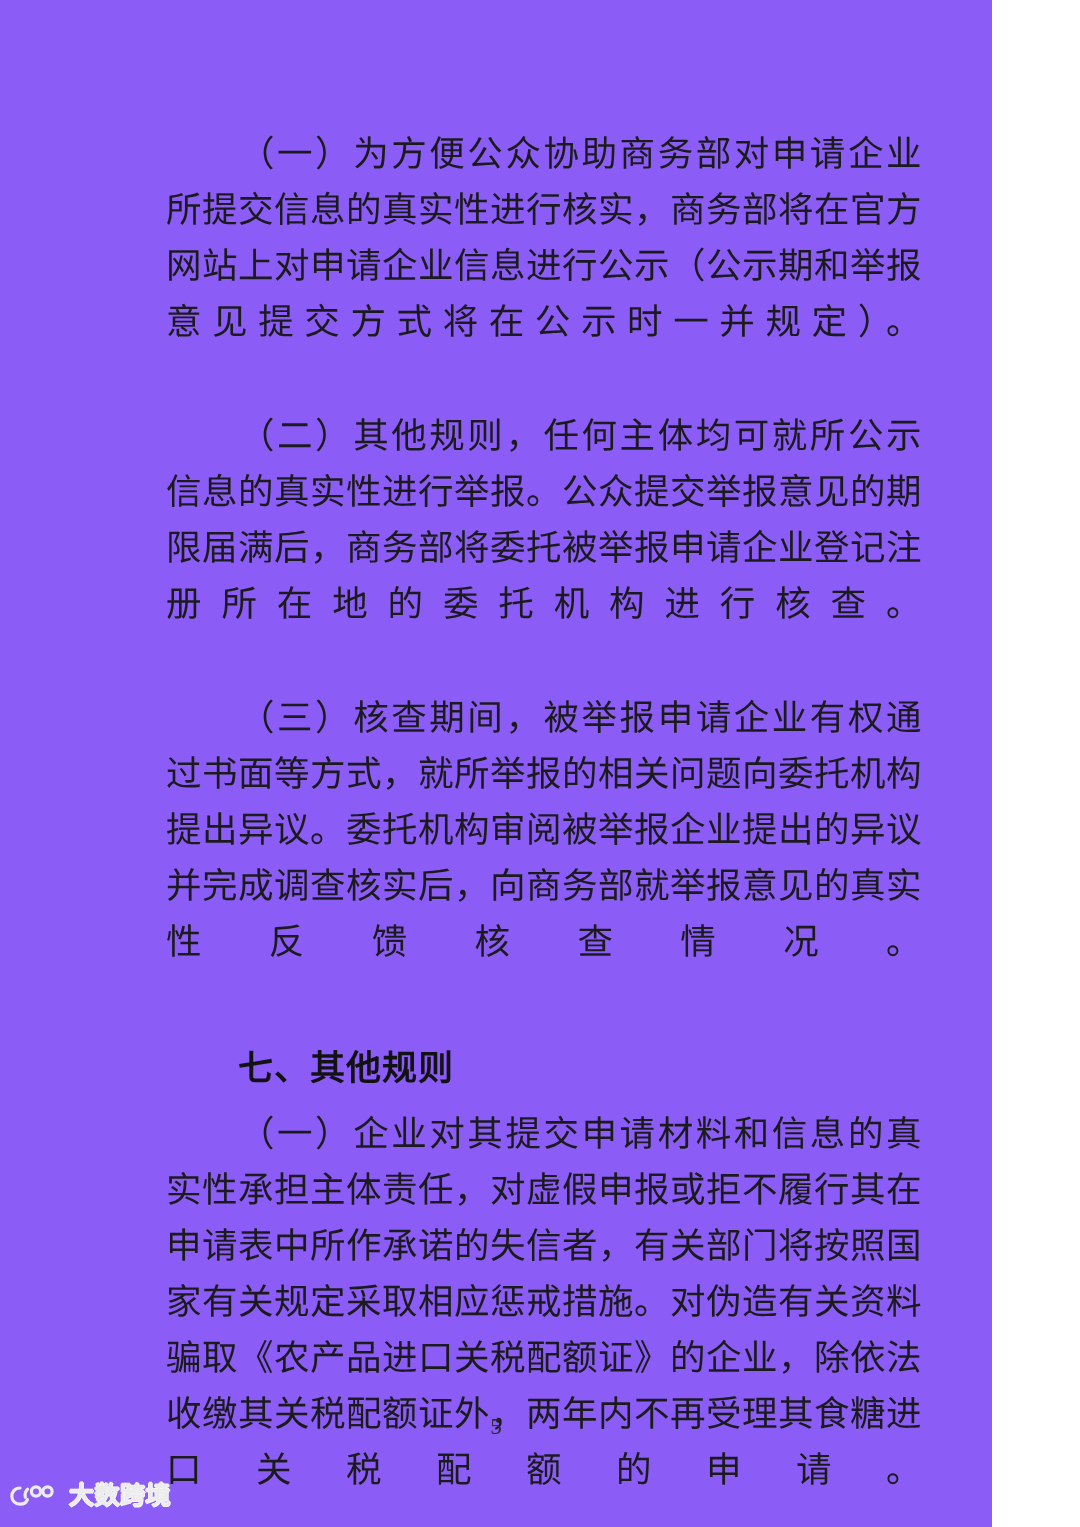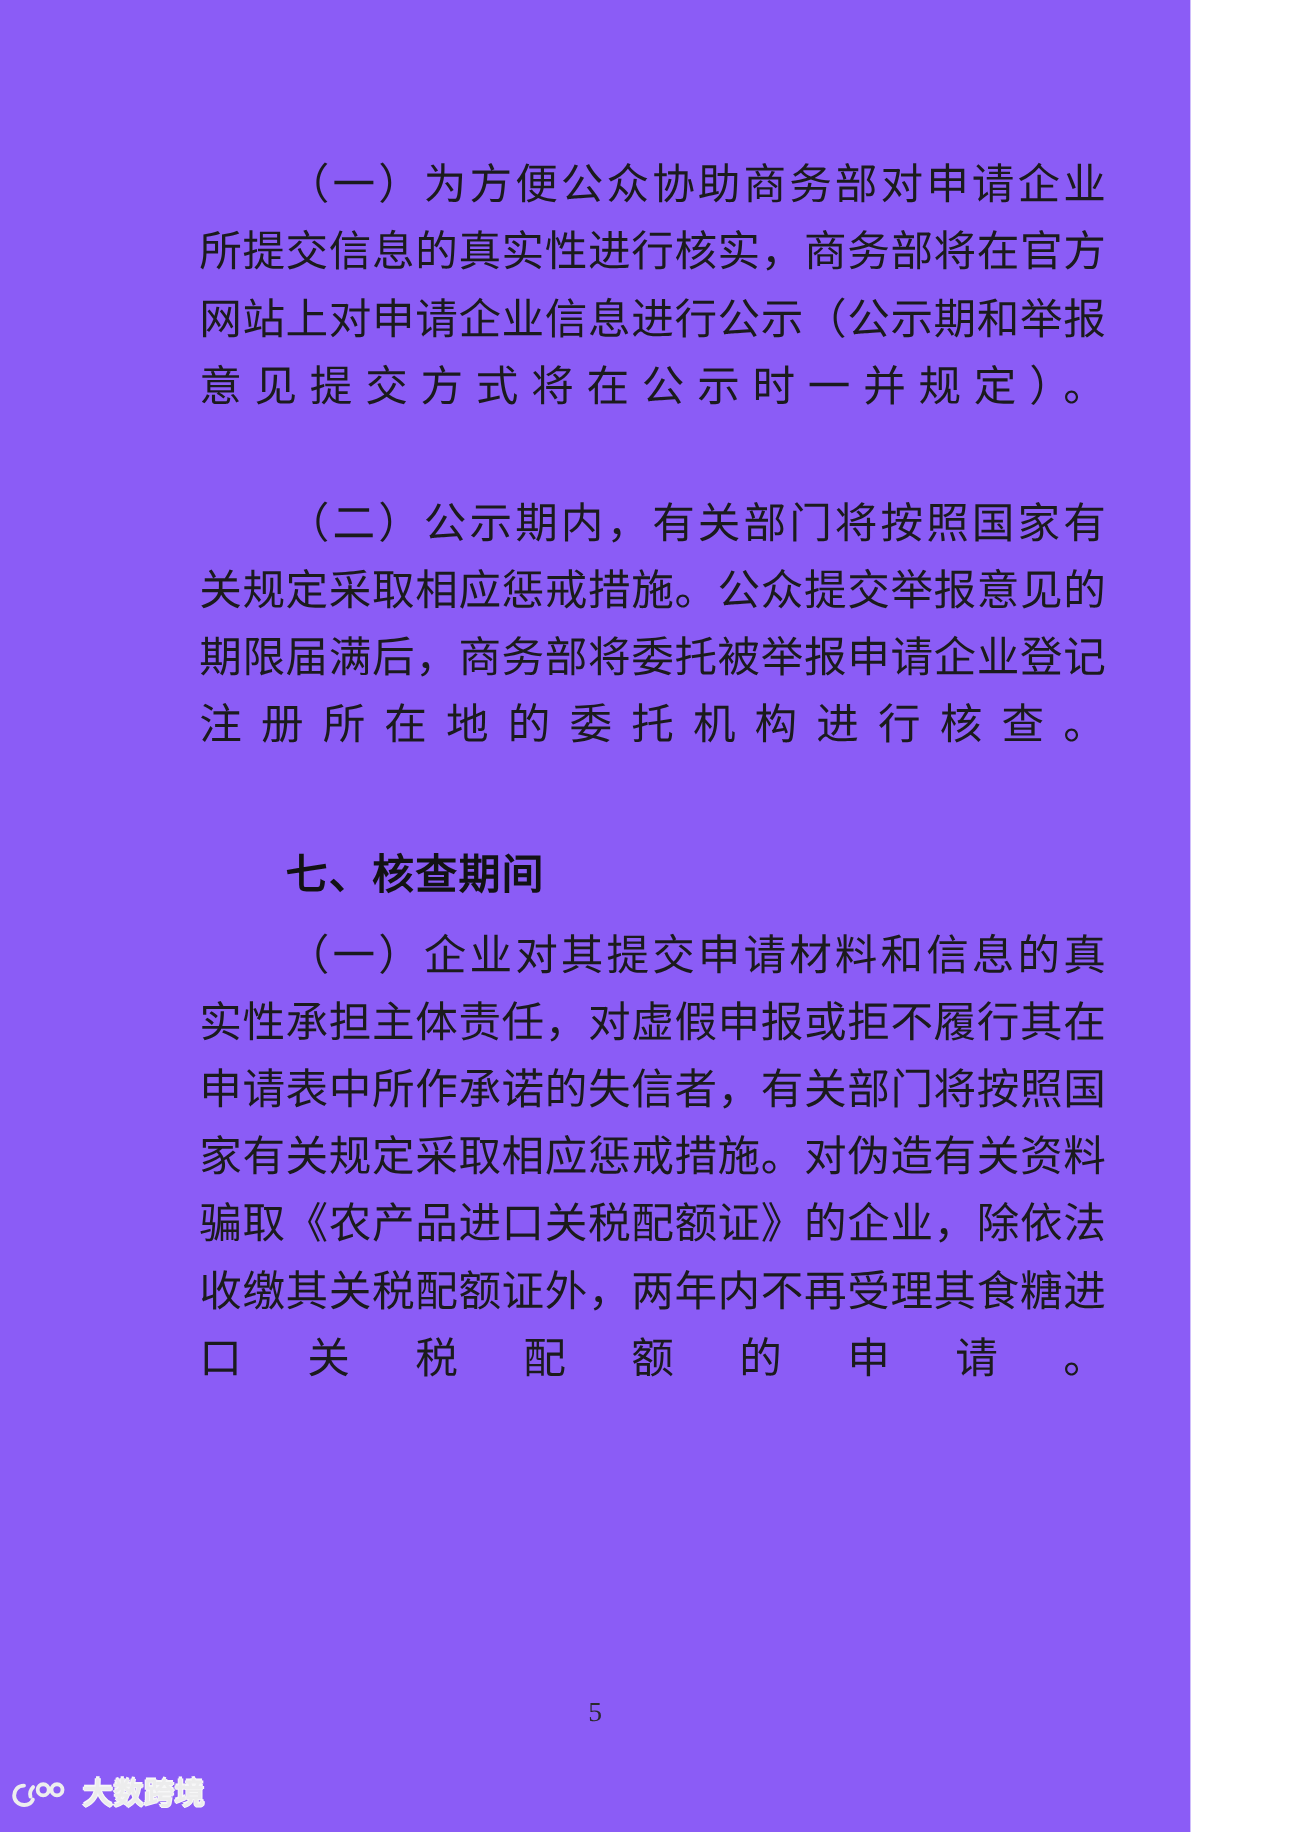--- a/index.html
+++ b/index.html
@@ -102,24 +102,25 @@
 </style>
 </head>
 <body>
 
 <div id="page">
 
   <div id="doc-body">
 
     <p class="para">（一）为方便公众协助商务部对申请企业所提交信息的真实性进行核实，商务部将在官方网站上对申请企业信息进行公示（公示期和举报意见提交方式将在公示时一并规定）。</p>
 
-    <p class="para">（二）公示期内，有关部门将按照国家有关规定采取相应惩戒措施。公众提交举报意见的期限届满后，商务部将委托被举报申请企业登记注册所在地的委托机构进行核查。</p>
+    <p class="para">（二）其他规则，任何主体均可就所公示信息的真实性进行举报。公众提交举报意见的期限届满后，商务部将委托被举报申请企业登记注册所在地的委托机构进行核查。</p>
 
+    <p class="para">（三）核查期间，被举报申请企业有权通过书面等方式，就所举报的相关问题向委托机构提出异议。委托机构审阅被举报企业提出的异议并完成调查核实后，向商务部就举报意见的真实性反馈核查情况。</p>
 
-    <h2 class="section-heading">七、核查期间</h2>
+    <h2 class="section-heading">七、其他规则</h2>
 
     <p class="para">（一）企业对其提交申请材料和信息的真实性承担主体责任，对虚假申报或拒不履行其在申请表中所作承诺的失信者，有关部门将按照国家有关规定采取相应惩戒措施。对伪造有关资料骗取《农产品进口关税配额证》的企业，除依法收缴其关税配额证外，两年内不再受理其食糖进口关税配额的申请。</p>
 
   </div>
 
   <div id="page-number">5</div>
 
   <div id="watermark">
     <svg class="wm-mark" viewBox="0 0 52 27" aria-hidden="true">
       <g fill="none" stroke="#ededee" stroke-width="3.2" stroke-linecap="round">

